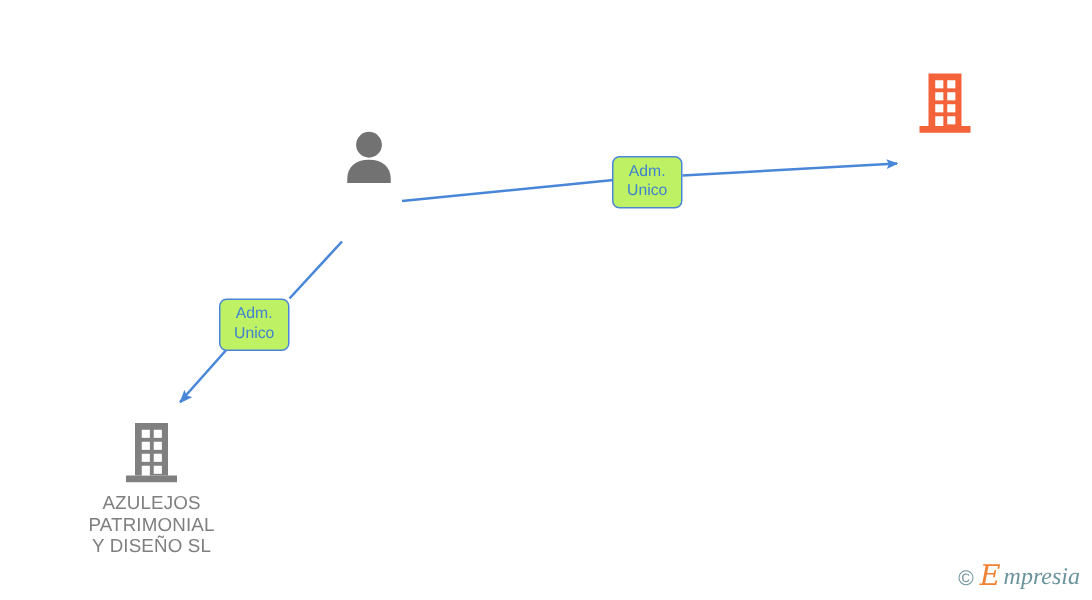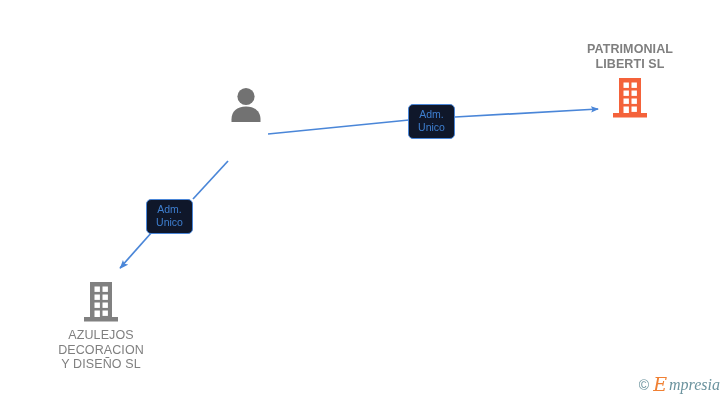--- a/index.html
+++ b/index.html
@@ -81,21 +81,21 @@
     justify-content: center;
   }
   #node-company-top .company-icon-wrap { margin-top: 5px; }
   #node-company-bottom .company-name { margin-top: 4px; }
 
   
   .edge-label {
     position: absolute;
     border: 1.4px solid #4a86d8;
     border-radius: 5px;
-    background: #0f172a;
+    background: #bef264;
     color: #3e7fd0;
     font-size: 10.5px;
     line-height: 13px;
     text-align: center;
     padding: 3px 7px 4px 7px;
     white-space: pre-line;
     box-sizing: border-box;
   }
   #edge-label-top {
     left: 408px;
@@ -167,22 +167,20 @@
   <div class="node" id="node-person">
     <div class="person-icon-wrap">
       <svg width="34" height="36" viewBox="0 0 34 36" xmlns="http://www.w3.org/2000/svg">
         <circle cx="17" cy="10.5" r="8.6" fill="#727272"></circle>
         <path d="M17,20.5 C26.2,20.5 31.5,25.6 31.5,33.2 L31.5,36 L2.5,36 L2.5,33.2 C2.5,25.6 7.8,20.5 17,20.5 Z" fill="#727272"></path>
       </svg>
     </div>
   </div>
 
   <div class="node" id="node-company-top">
-    <div class="company-name">PATRIMONIAL
-LIBERTI SL</div>
     <div class="company-icon-wrap">
       <svg width="38" height="42" viewBox="0 0 38 42" xmlns="http://www.w3.org/2000/svg">
         <g fill="#f4623a">
 
           <path d="M8,1 L30,1 L30,36 L8,36 Z"></path>
 
           <rect x="2" y="36" width="34" height="4.5"></rect>
         </g>
         <g fill="#ffffff">
 
@@ -212,21 +210,21 @@
           <rect x="12.5" y="13.5" width="5.4" height="5.4"></rect>
           <rect x="20.5" y="13.5" width="5.4" height="5.4"></rect>
           <rect x="12.5" y="21.5" width="5.4" height="5.4"></rect>
           <rect x="20.5" y="21.5" width="5.4" height="5.4"></rect>
           <rect x="12.5" y="29.5" width="5.4" height="6.5"></rect>
           <rect x="20.5" y="29.5" width="5.4" height="5.4"></rect>
         </g>
       </svg>
     </div>
     <div class="company-name plain">AZULEJOS
-DECORACION
+PATRIMONIAL
 Y DISEÑO SL</div>
   </div>
 
   <div class="edge-label" id="edge-label-top">Adm.
 Unico</div>
 
   <div class="edge-label" id="edge-label-bottom">Adm.
 Unico</div>
 
   <div id="watermark">

